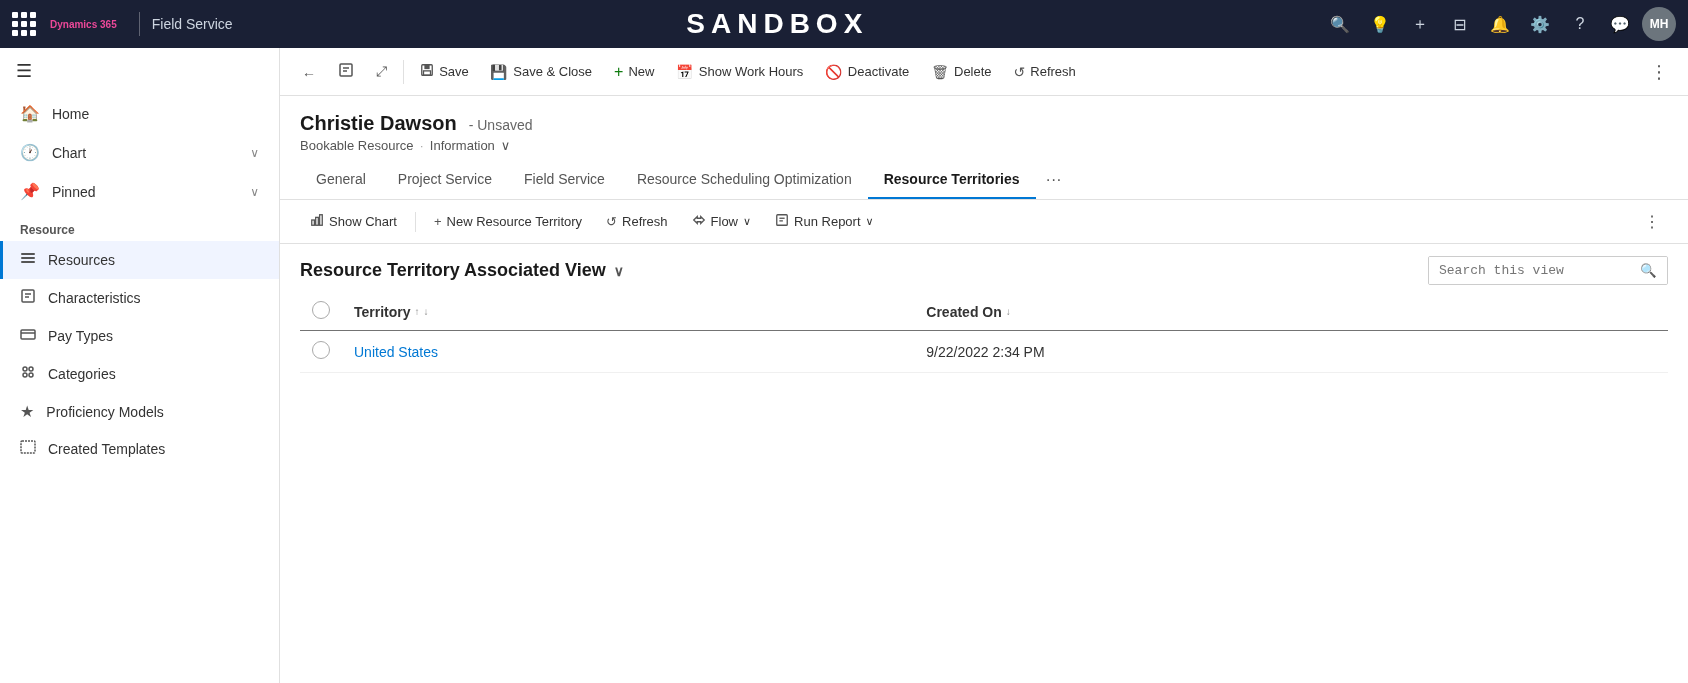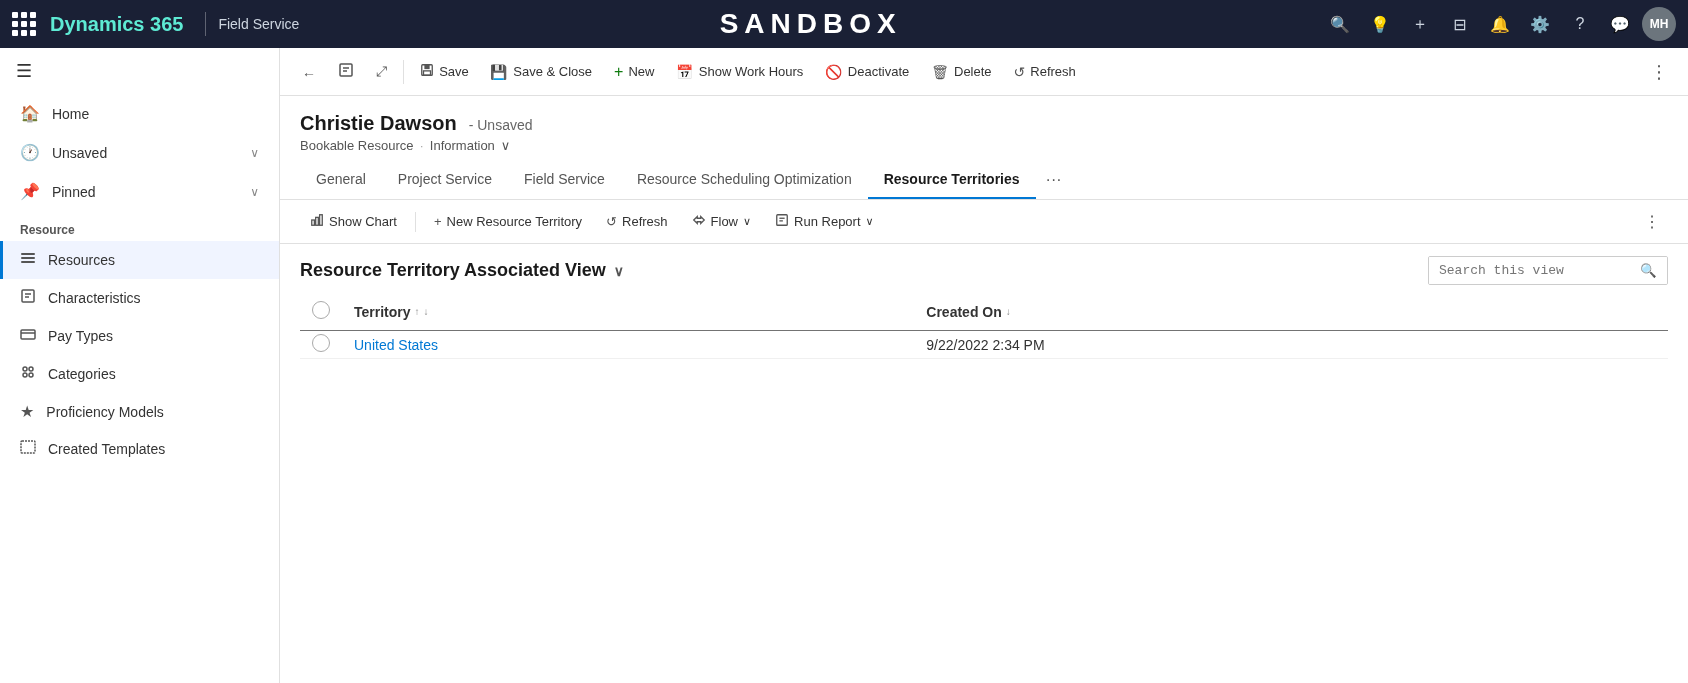--- a/index.html
+++ b/index.html
@@ -23,22 +23,22 @@
       cursor: pointer;
     }
     .top-nav-waffle span {
       width: 6px; height: 6px;
       background: #fff;
       display: block;
       border-radius: 1px;
     }
     .top-nav-brand {
       font-weight: 600;
-      font-size: 20px;
-      color: #5eead4;
+      font-size: 10px;
+      color: #ec4899;
       margin-right: 10px;
       white-space: nowrap;
     }
     .top-nav-divider {
       width: 1px; height: 24px;
       background: rgba(255,255,255,0.3);
       margin: 0 12px;
     }
     .top-nav-app {
       font-size: 14px;
@@ -299,21 +299,21 @@
     }
     .data-table th {
       text-align: center;
       padding: 8px 12px;
       border-bottom: 1px solid #737373;
       font-weight: 600;
       color: #333;
       white-space: nowrap;
     }
     .data-table td {
-      padding: 3px 12px;
+      padding: 10px 12px;
       border-bottom: 1px solid #f0f0f0;
       color: #333;
     }
     .data-table .checkbox-col { width: 36px; }
     .data-table .link-cell {
       color: #0078d4;
       cursor: pointer;
       text-decoration: none;
     }
     .sort-icon { font-size: 10px; color: #888; }
@@ -371,21 +371,21 @@
 
   <div class="sidebar">
     <div class="sidebar-hamburger">☰</div>
 
     <div class="sidebar-nav-item">
       <span class="icon">🏠</span>
       <span>Home</span>
     </div>
     <div class="sidebar-nav-item">
       <span class="icon">🕐</span>
-      <span>Unsaved</span>
+      <span>Chart</span>
       <span class="chevron">∨</span>
     </div>
     <div class="sidebar-nav-item">
       <span class="icon">📌</span>
       <span>Pinned</span>
       <span class="chevron">∨</span>
     </div>
 
     <div class="sidebar-section-title">Resource</div>
 

